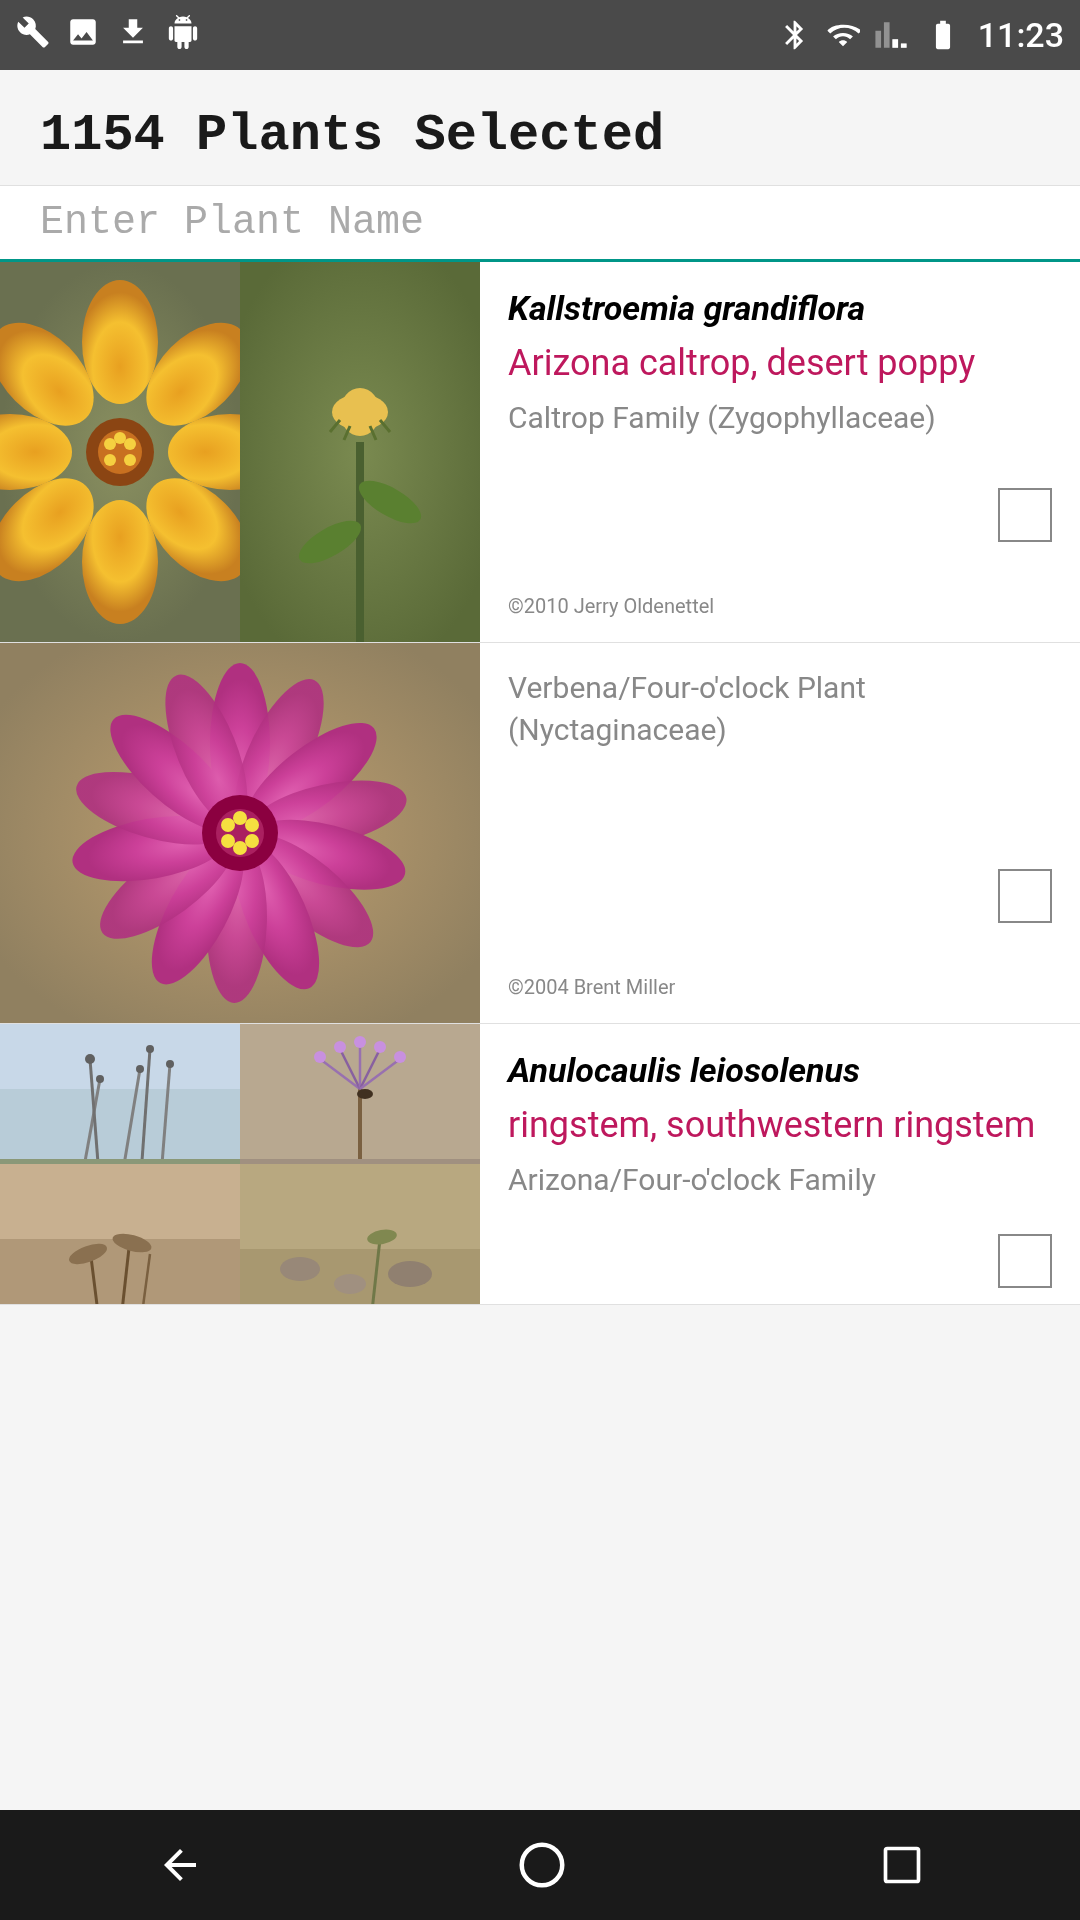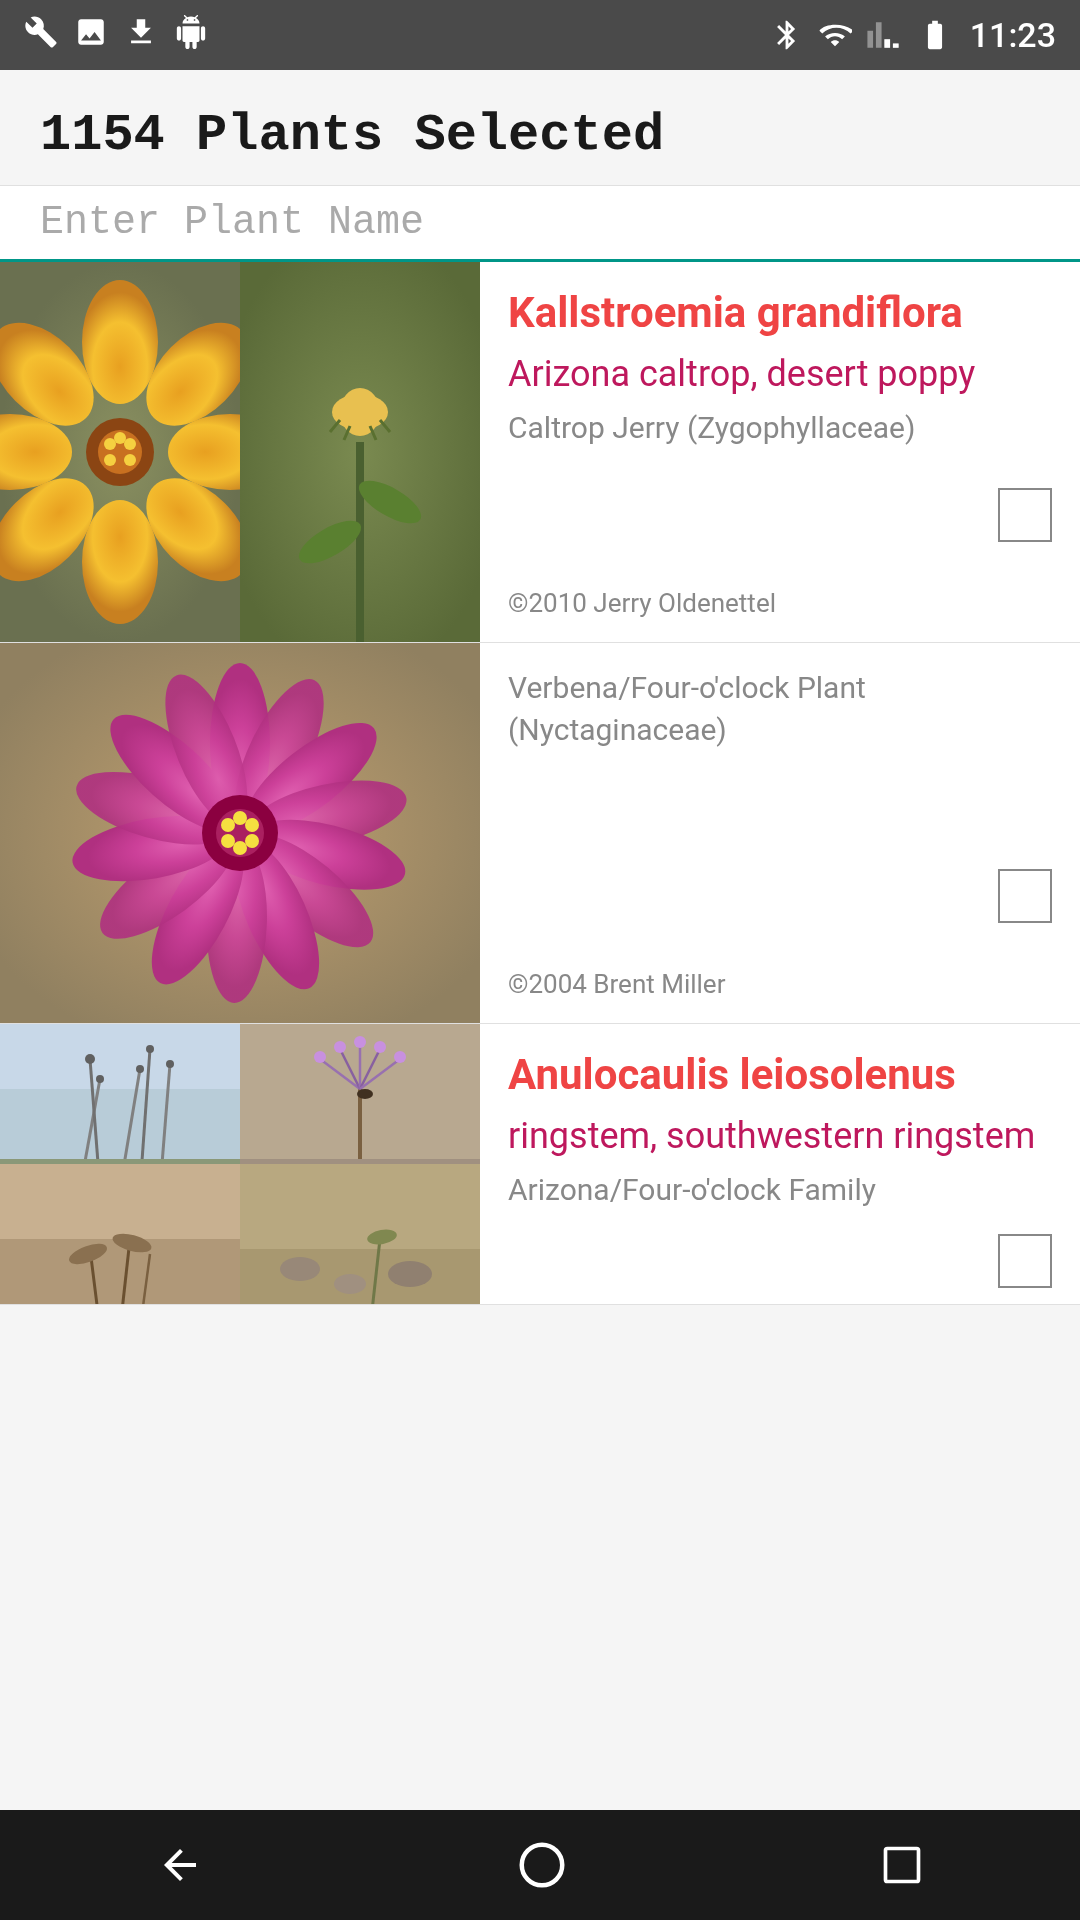--- a/index.html
+++ b/index.html
@@ -14,21 +14,21 @@
     }
 
     
     .status-bar {
       width: 100%;
       height: 70px;
       background: #4a4a4a;
       display: flex;
       align-items: center;
       justify-content: space-between;
-      padding: 0 24px;
+      padding: 0 16px;
     }
 
     .status-bar-left {
       display: flex;
       align-items: center;
       gap: 16px;
     }
 
     .status-icon {
       color: white;
@@ -150,23 +150,24 @@
     }
 
     
     .plant-info {
       flex: 1;
       padding: 24px 28px;
       position: relative;
     }
 
     .plant-scientific {
-      font-size: 42px;
+      font-size: 34px;
       font-weight: bold;
-      color: #ef4444;
+      font-style: italic;
+      color: #000000;
       line-height: 1.3;
       margin-bottom: 10px;
     }
 
     .plant-common {
       font-size: 36px;
       color: #be185d;
       line-height: 1.3;
       margin-bottom: 10px;
     }
@@ -184,21 +185,21 @@
       width: 54px;
       height: 54px;
       border: 2.5px solid #888;
       background: white;
     }
 
     .plant-copyright {
       position: absolute;
       bottom: 24px;
       left: 28px;
-      font-size: 26px;
+      font-size: 20px;
       color: #888;
     }
 
     
     .nav-bar {
       position: fixed;
       bottom: 0;
       left: 0;
       width: 1080px;
       height: 110px;
@@ -352,21 +353,21 @@
           <line x1="100" y1="158" x2="90" y2="170" stroke="#5a7030" stroke-width="3"></line>
           <line x1="110" y1="164" x2="104" y2="178" stroke="#5a7030" stroke-width="3"></line>
           <line x1="130" y1="164" x2="136" y2="178" stroke="#5a7030" stroke-width="3"></line>
           <line x1="140" y1="158" x2="150" y2="170" stroke="#5a7030" stroke-width="3"></line>
         </svg>
       </div>
     </div>
     <div class="plant-info">
       <div class="plant-scientific">Kallstroemia grandiflora</div>
       <div class="plant-common">Arizona caltrop, desert poppy</div>
-      <div class="plant-family">Caltrop Jerry (Zygophyllaceae)</div>
+      <div class="plant-family">Caltrop Family (Zygophyllaceae)</div>
       <div class="plant-checkbox"></div>
       <div class="plant-copyright">©2010 Jerry Oldenettel</div>
     </div>
   </div>
 
   <div class="plant-item">
     <div class="plant-images single">
       <div class="plant-img-block flower-pink">
         <svg width="100%" height="100%" viewBox="0 0 480 380" preserveAspectRatio="xMidYMid slice">
           <defs>

